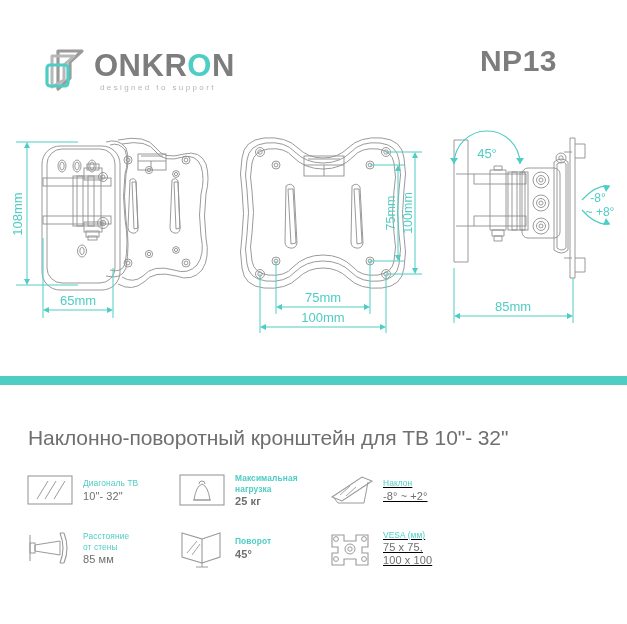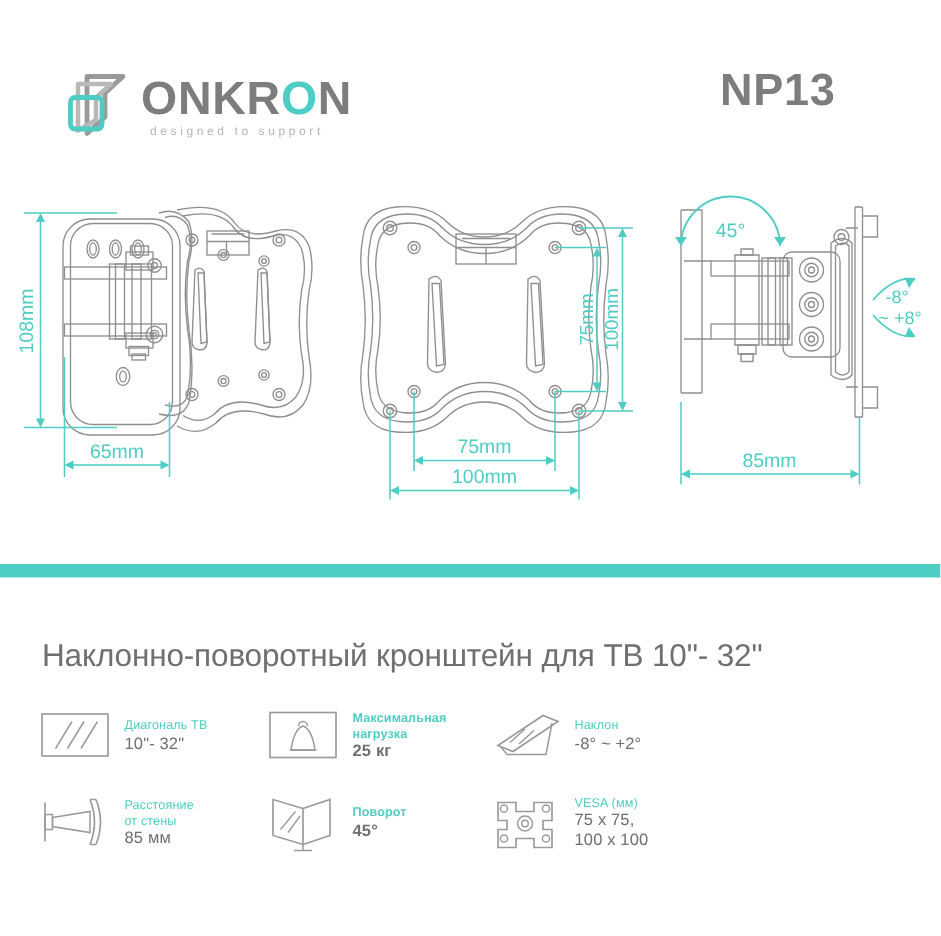--- a/index.html
+++ b/index.html
@@ -44,21 +44,21 @@
   .frow { position:relative; width:580px; height:58px; }
   .fitem { position:absolute; top:0; height:58px; display:flex; align-items:center; }
   .fitem .ficon { width:52px; height:42px; flex:0 0 52px; margin-top:2px; }
   .fitem .ficon svg { display:block; }
   .ftext { margin-left:7px; padding-top:3px; }
   .flabel { font-size:8.4px; color:#4ecdc4; line-height:10.5px; letter-spacing:0.1px; }
   .fvalue { font-size:11px; color:#6f6f6f; line-height:13px; margin-top:1px; letter-spacing:0.1px; }
 
   .c1 { left:0px; }
   .c2 { left:152px;font-weight:bold; }
-  .c3 { left:300px; }
+  .c3 { left:300px;text-decoration:underline; }
 </style>
 </head>
 <body>
 
 <div class="page">
 
   <div class="header">
 
     <div class="logo-block">
       <div class="logo-mark">

